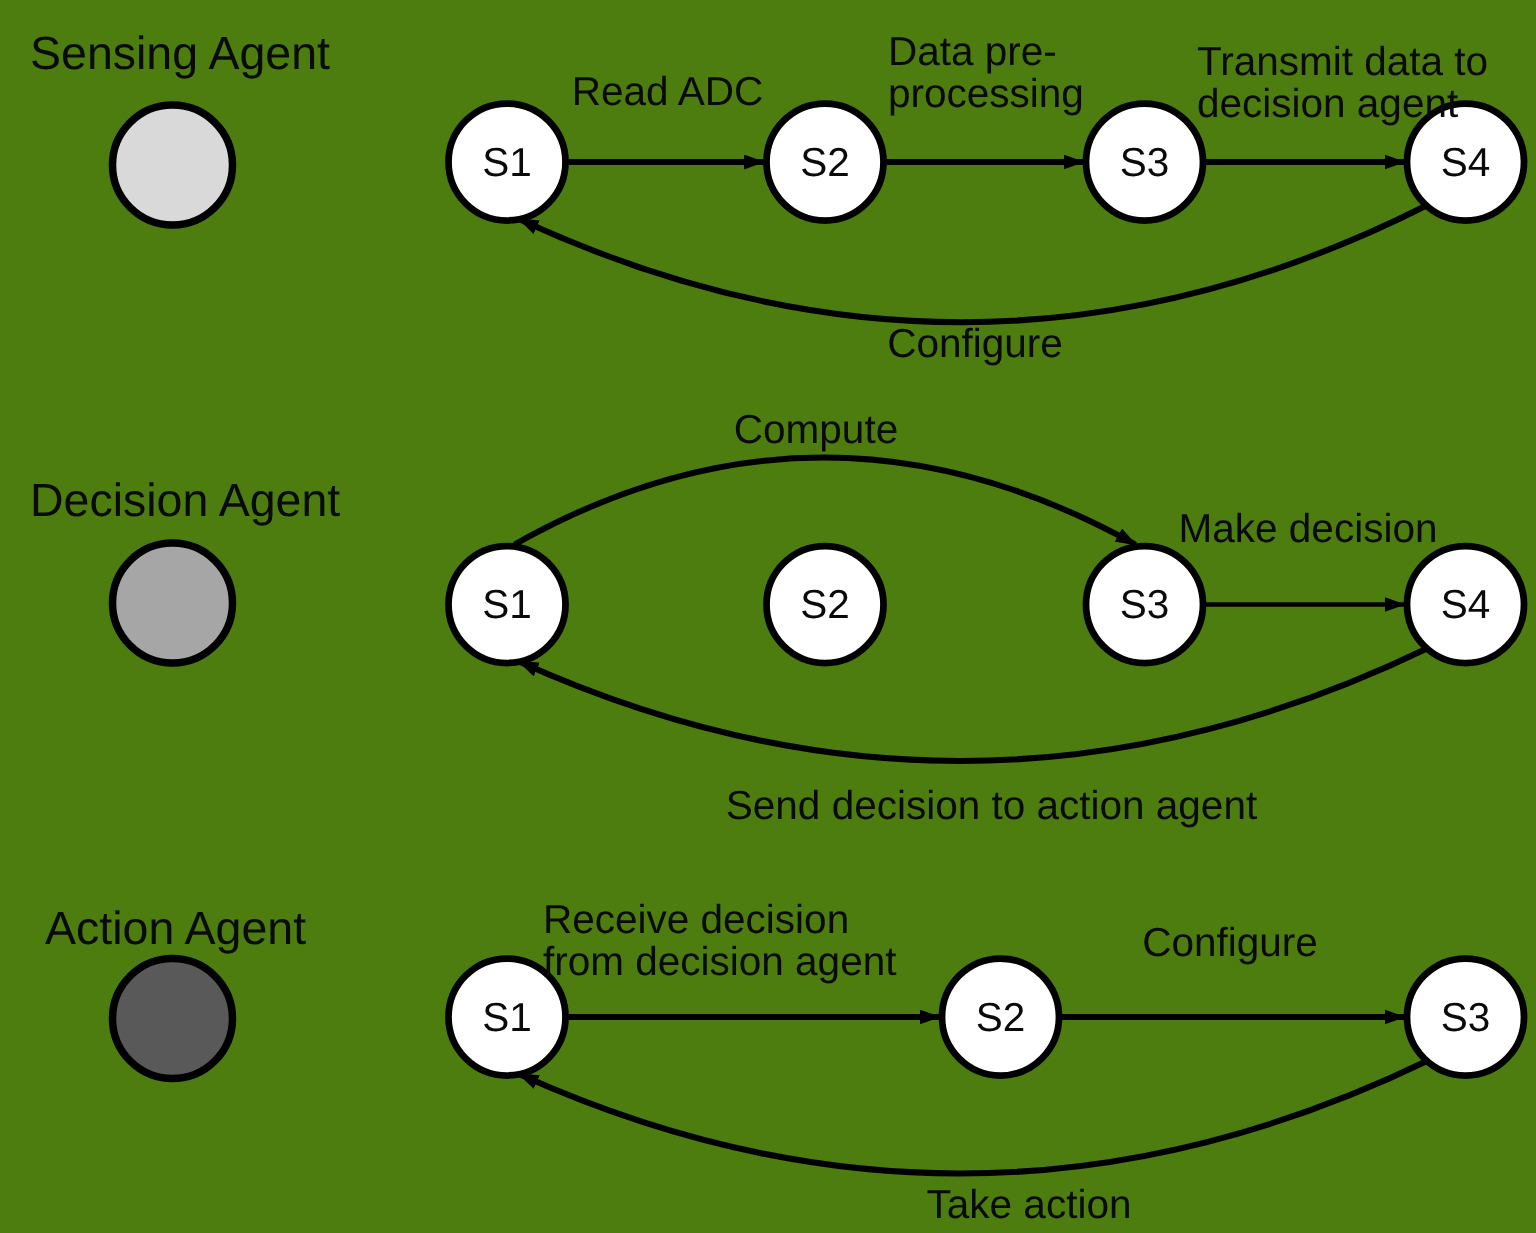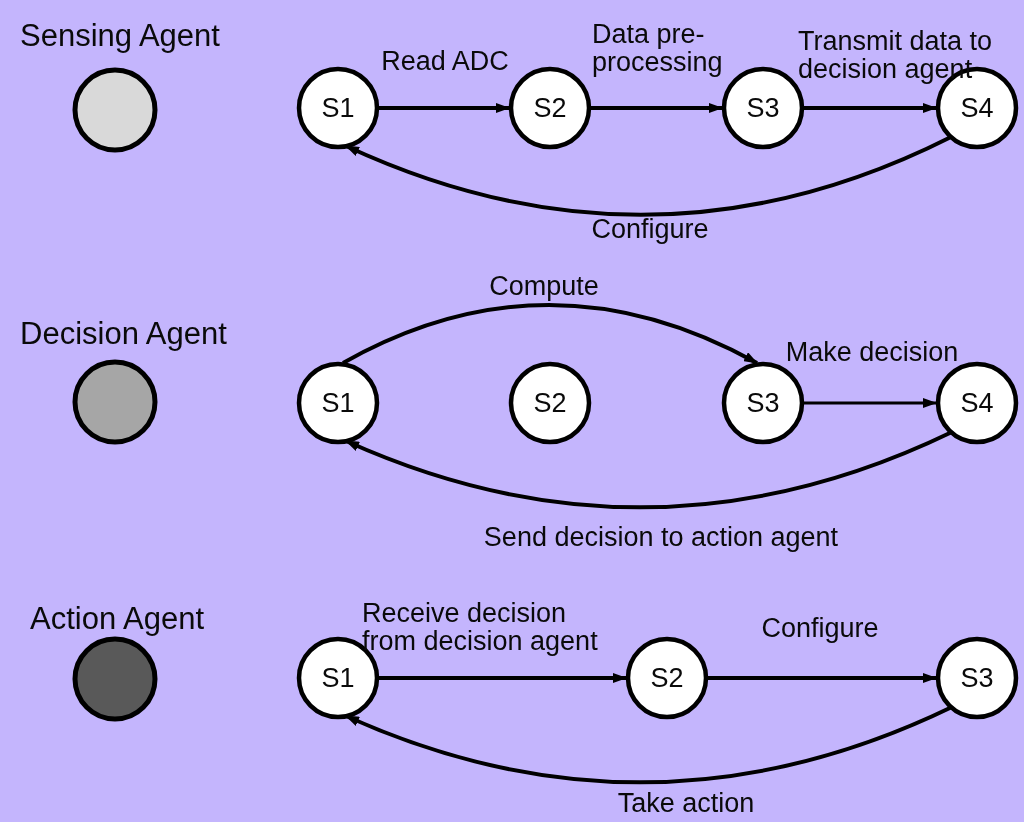--- a/index.html
+++ b/index.html
@@ -1,16 +1,16 @@
 <!DOCTYPE html>
 <html><head>
 <meta charset="utf-8">
 <style>
   html, body { margin: 0; padding: 0; background: #ffffff; }
-  .stage { width: 1024px; height: 822px; position: relative; background: #c4b5fd; overflow: hidden; }
+  .stage { width: 1024px; height: 822px; position: relative; background: #4d7c0f; overflow: hidden; }
   svg { display: block; }
   svg text {
     font-family: "Liberation Sans", "DejaVu Sans", sans-serif;
     fill: #0a0a0a;
   }
   .agent-title { font-size: 31px; }
   .state-label { font-size: 27px; }
   .edge-label  { font-size: 27px; }
   .mid { text-anchor: middle; }
   .node { fill: #ffffff; stroke: #000000; stroke-width: 4.5; }

